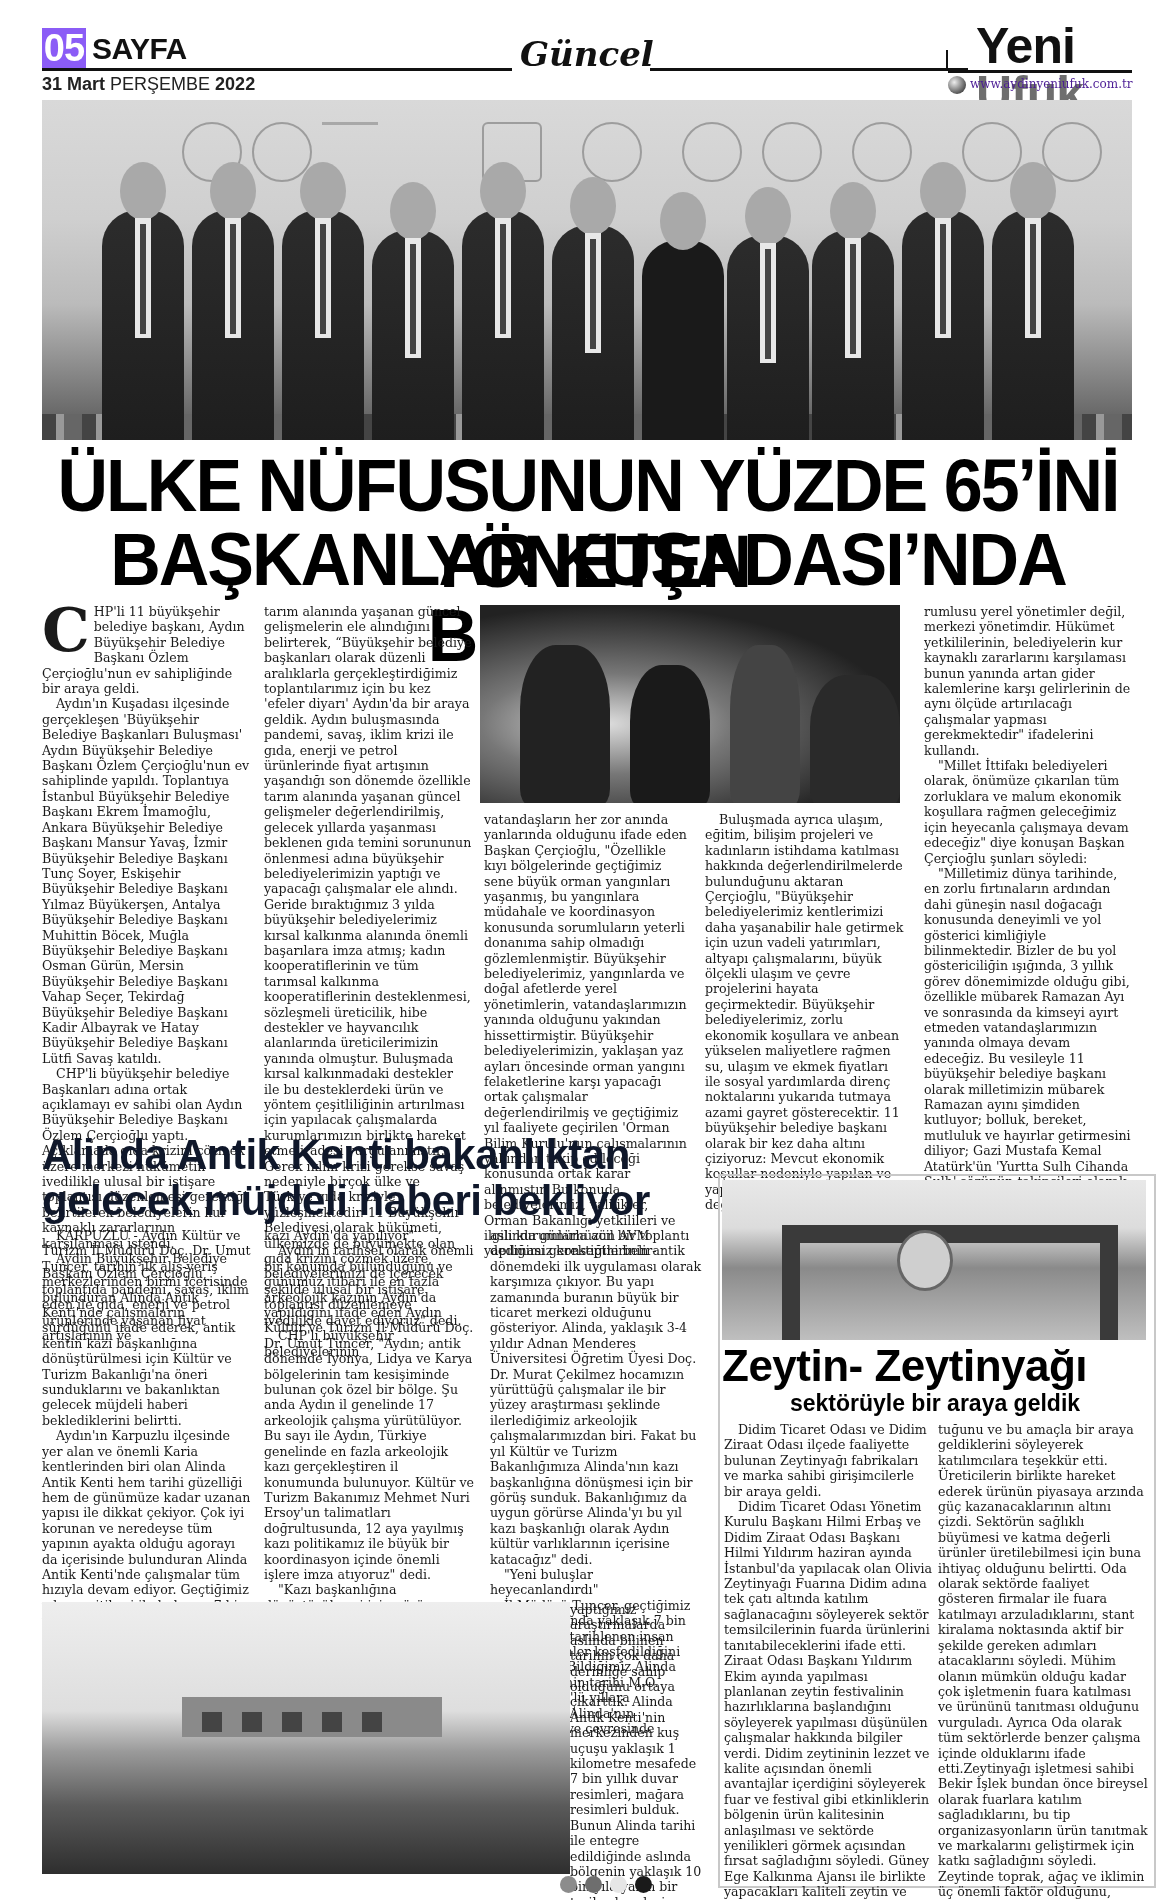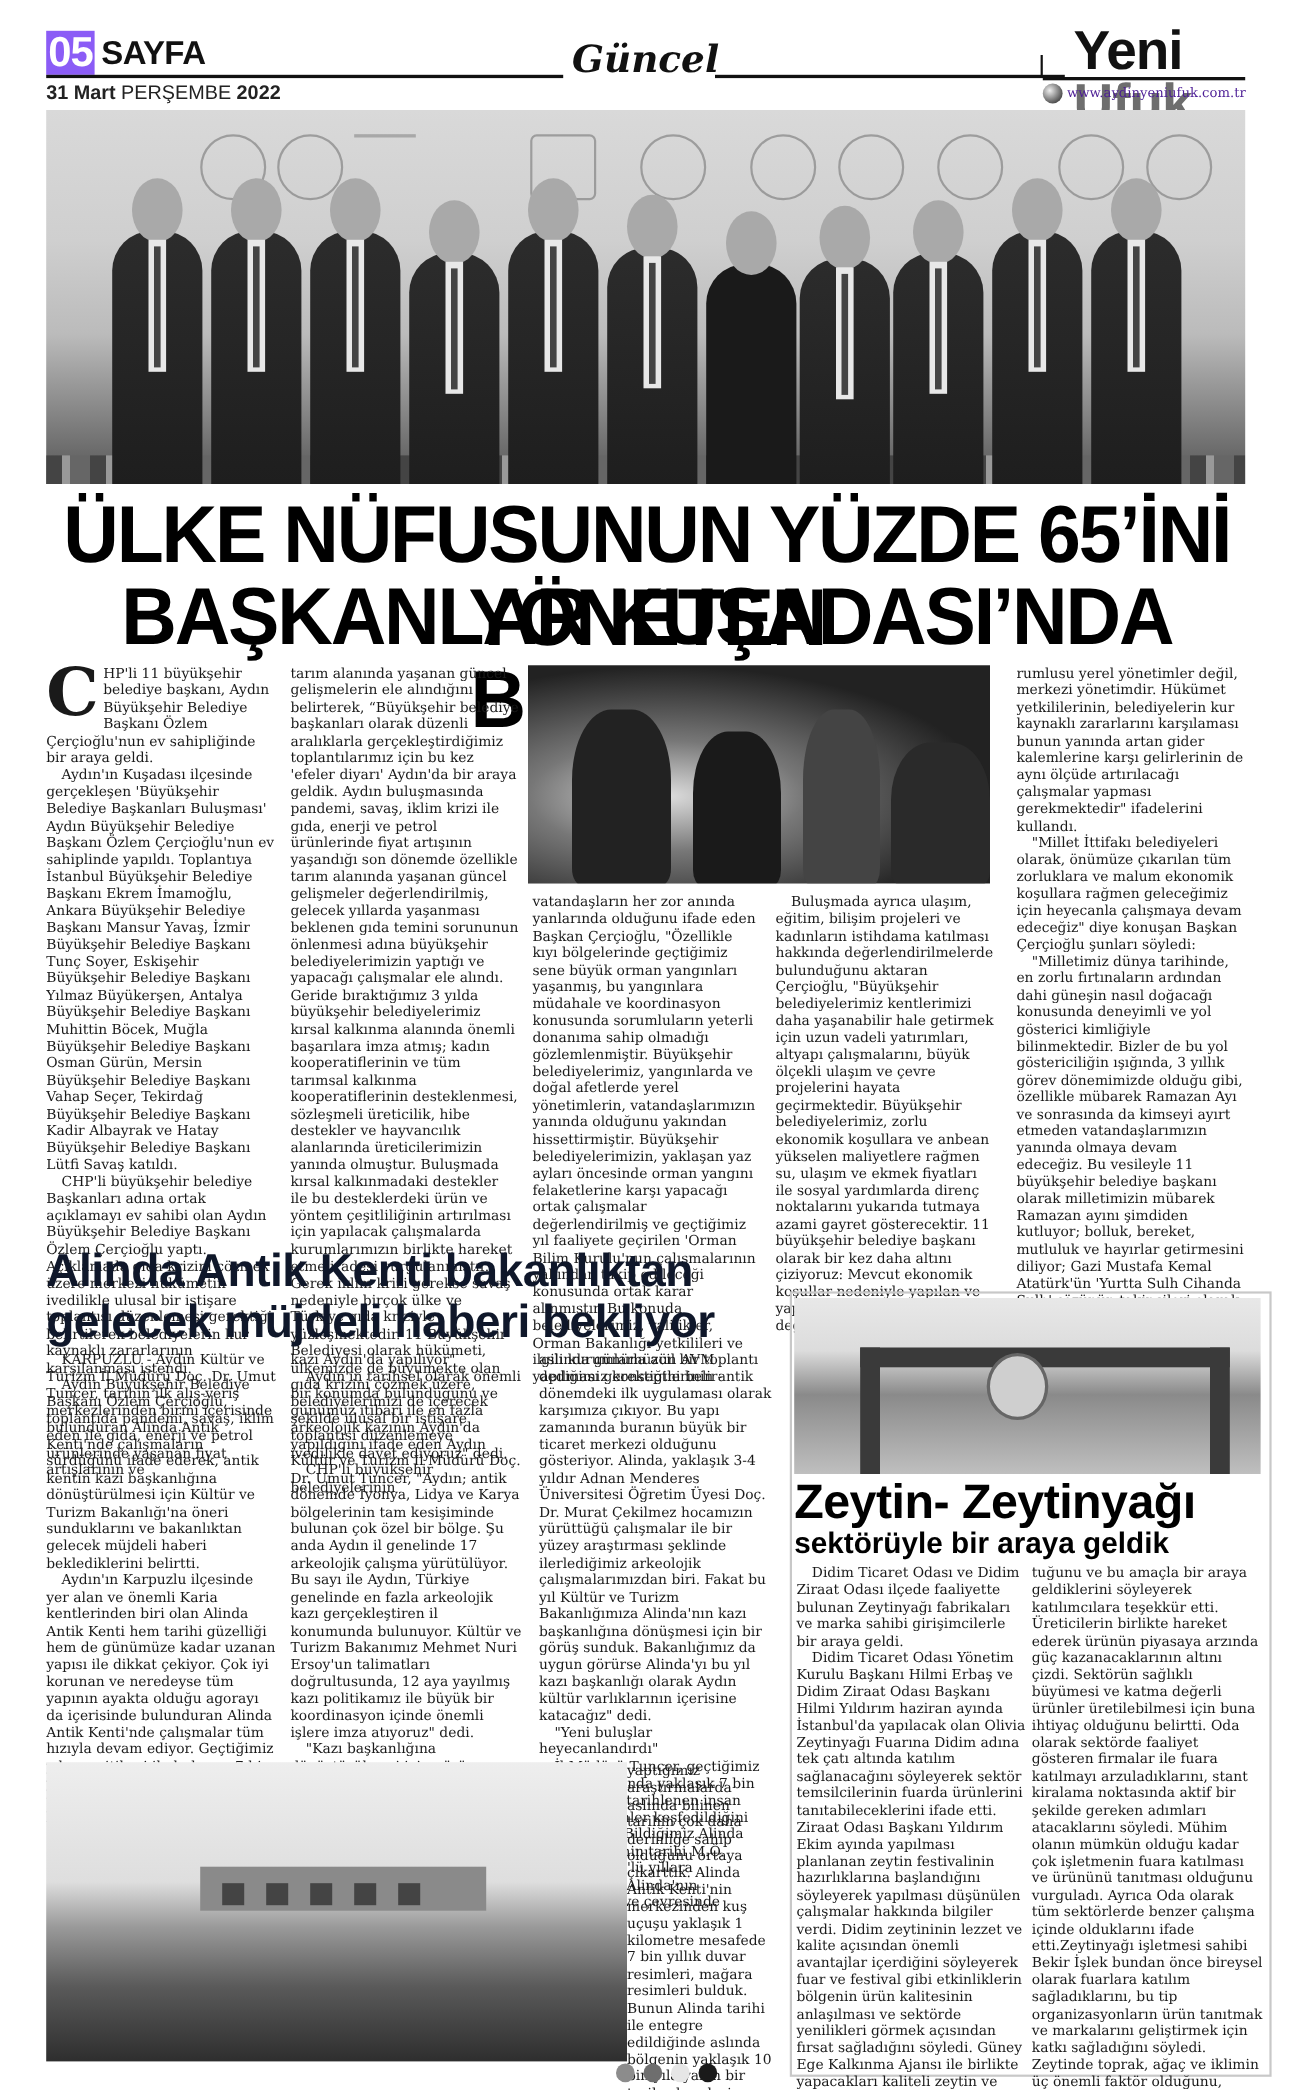--- a/index.html
+++ b/index.html
@@ -55,22 +55,22 @@
   .mid-photo .fig { position:absolute; border-radius:40% 40% 10% 10%; background:#111; }
   .h2 { left:42px; top:1132px; font-family:"Liberation Sans", sans-serif; font-weight:bold; font-size:42px;
         line-height:46px; letter-spacing:-0.5px; color:#0f172a; }
   .meeting-photo { left:722px; top:1180px; width:424px; height:160px;
     background:linear-gradient(180deg,#e8e8e8 0%,#dcdcdc 30%,#8a8a8a 55%,#bfbfbf 100%); }
   .table-u { position:absolute; left:60px; top:45px; width:300px; height:115px; border:18px solid #3a3a3a; border-bottom:none; }
   .flowers { position:absolute; left:175px; top:50px; width:50px; height:55px; border-radius:50%; background:#cfcfcf; border:3px solid #666; }
   .box-right { left:718px; top:1174px; width:434px; height:710px; border:2px solid #c8c8c8; }
   .h3a { left:722px; top:1342px; font-family:"Liberation Sans", sans-serif; font-weight:bold; font-size:44px;
          line-height:48px; letter-spacing:-0.5px; color:#000; }
-  .h3b { left:722px; top:1390px; font-family:"Liberation Sans", sans-serif; font-weight:bold; font-size:27px;
-         line-height:26px; color:#000; width:426px; text-align:left; }
+  .h3b { left:722px; top:1390px; font-family:"Liberation Sans", sans-serif; font-weight:bold; font-size:23px;
+         line-height:26px; color:#000; width:426px; text-align:center; }
   .ruins-photo { left:42px; top:1602px; width:528px; height:272px;
     background:linear-gradient(180deg,#eeeeee 0%,#dedede 40%,#9a9a9a 55%,#5a5a5a 75%,#2e2e2e 100%); }
   .ruins-photo .wall { position:absolute; background:#7a7a7a; }
   .dots { left:560px; top:1876px; }
   .dot { display:inline-block; width:17px; height:17px; border-radius:50%; margin-right:3px; }
 </style>
 </head>
 <body>
 
 <div class="abs pg-num">05</div>

